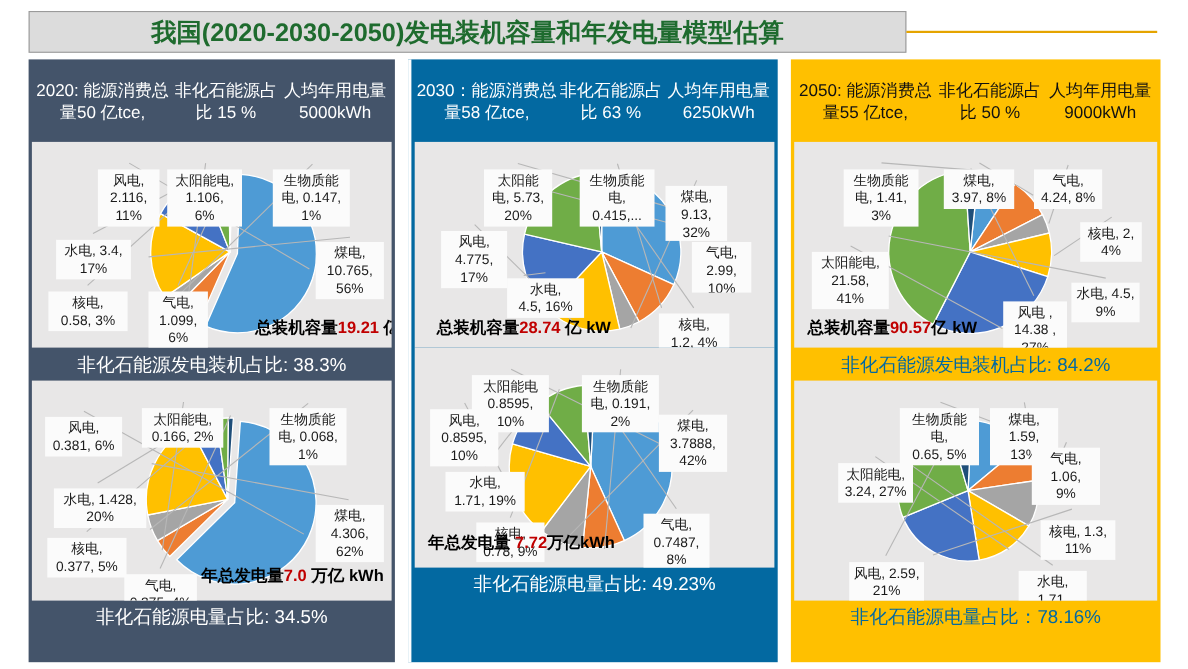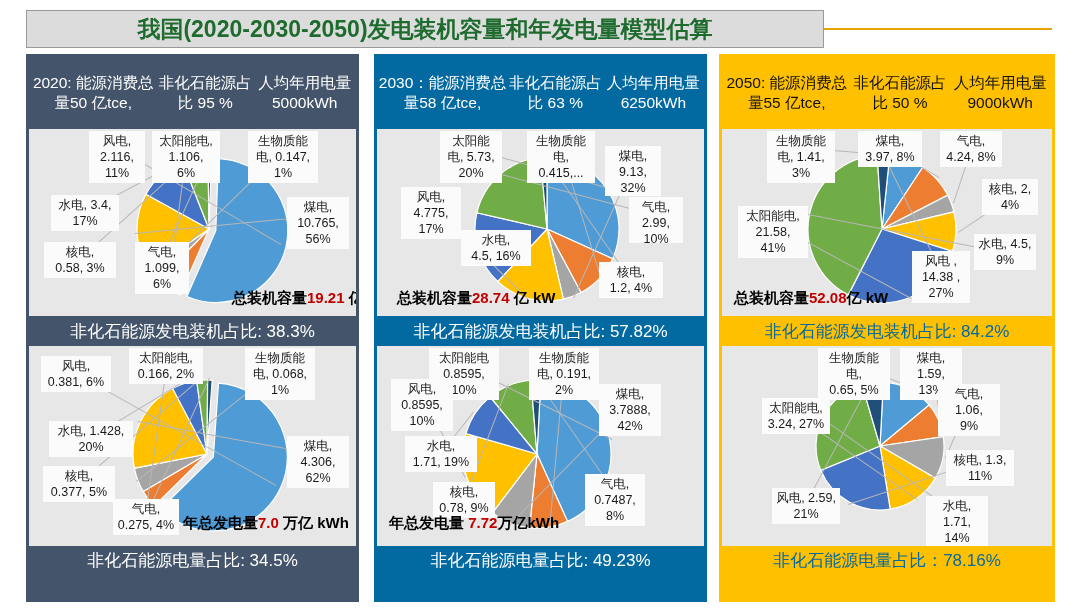--- a/index.html
+++ b/index.html
@@ -73,20 +73,21 @@
     position:absolute;
     background:#FBFBFB;
     color:#1a1a1a;
     font-size:12.5px;
     line-height:1.28;
     text-align:center;
     padding:2px 4px;
     box-sizing:border-box;
     white-space:pre-line;
     z-index:5;
+    margin-top:23px;
   }
   .lbl.clip{overflow:hidden;}
 
   
   .leader{position:absolute;background:#b7b7b7;height:1px;transform-origin:0 0;z-index:2;}
 
   
   .total{
     position:absolute;z-index:8;
     font-size:15px;font-weight:bold;color:#000000;
@@ -98,21 +99,21 @@
 <body>
 
 <div id="title-bar">
   <span class="t">我国(2020-2030-2050)发电装机容量和年发电量模型估算</span>
 </div>
 <div id="title-rule"></div>
 
 <div class="panel" id="panel-2020">
   <div class="panel-head">
     <div>2020: 能源消费总量50 亿tce,</div>
-    <div>非化石能源占比 95 %</div>
+    <div>非化石能源占比 15 %</div>
     <div>人均年用电量5000kWh</div>
   </div>
   <div class="chart-box chart-top" id="c0">
       <div style="position: absolute; inset: 0px;">
         <div class="leader" style="left: 252.146px; top: 116.462px; width: 190.391px; transform: rotate(-2.6103rad);"></div>
         <div class="leader" style="left: 138.616px; top: 161.346px; width: 142.537px; transform: rotate(-1.44146rad);"></div>
         <div class="leader" style="left: 123.535px; top: 147.83px; width: 182.652px; transform: rotate(-0.775195rad);"></div>
         <div class="leader" style="left: 106.1px; top: 103.846px; width: 183.769px; transform: rotate(-0.0972664rad);"></div>
         <div class="leader" style="left: 131.158px; top: 44.4081px; width: 84.9485px; transform: rotate(2.65675rad);"></div>
         <div class="leader" style="left: 165.733px; top: 27.3884px; width: 154.593px; transform: rotate(2.40709rad);"></div>
@@ -228,21 +229,20 @@
 17%</div>
       <div class="lbl" style="left: 84px; top: 101px; width: 70px;">水电,
 4.5, 16%</div>
       <div class="lbl clip" style="left: 252px; top: 68px; width: 54px; height: 46px;">气电,
 2.99,
 10%</div>
       <div class="lbl" style="left: 222px; top: 133px; width: 64px;">核电,
 1.2, 4%</div>
       <div class="total" style="left: 20px; top: 160px;"><span>总装机容量</span><span class="red">28.74</span><span> 亿 kW</span></div>
     </div>
-  <div class="band">非化石能源发电装机占比: 57.82%</div>
   <div class="chart-box chart-bottom" id="c4">
       <div style="position: absolute; inset: 0px;">
         <div class="leader" style="left: 234.68px; top: 93.897px; width: 165.137px; transform: rotate(-2.67764rad);"></div>
         <div class="leader" style="left: 172.294px; top: 182.999px; width: 163.661px; transform: rotate(-1.48082rad);"></div>
         <div class="leader" style="left: 132.173px; top: 178.722px; width: 172.221px; transform: rotate(-0.793178rad);"></div>
         <div class="leader" style="left: 87.8743px; top: 131.956px; width: 91.6082px; transform: rotate(-2.05784rad);"></div>
         <div class="leader" style="left: 96.534px; top: 66.1901px; width: 52.9767px; transform: rotate(2.23207rad);"></div>
         <div class="leader" style="left: 131.525px; top: 37.5358px; width: 124.685px; transform: rotate(1.93596rad);"></div>
         <div class="leader" style="left: 158.877px; top: 32.0083px; width: 138.761px; transform: rotate(0.964033rad);"></div>
       </div>
@@ -314,21 +314,21 @@
       <div class="lbl" style="left: 260px; top: 50px; width: 56px;">核电, 2,
 4%</div>
       <div class="lbl" style="left: 16px; top: 77px; width: 70px;">太阳能电,
 21.58,
 41%</div>
       <div class="lbl" style="left: 252px; top: 105px; width: 62px;">水电, 4.5,
 9%</div>
       <div class="lbl" style="left: 190px; top: 122px; width: 58px;">风电 ,
 14.38 ,
 27%</div>
-      <div class="total" style="left: 12px; top: 160px;"><span>总装机容量</span><span class="red">52.08</span><span>亿 kW</span></div>
+      <div class="total" style="left: 12px; top: 160px;"><span>总装机容量</span><span class="red">90.57</span><span>亿 kW</span></div>
     </div>
   <div class="band">非化石能源发电装机占比: 84.2%</div>
   <div class="chart-box chart-bottom" id="c5">
       <div style="position: absolute; inset: 0px;">
         <div class="leader" style="left: 187.526px; top: 40.9729px; width: 59.3551px; transform: rotate(-2.78045rad);"></div>
         <div class="leader" style="left: 218.231px; top: 73.015px; width: 53.8127px; transform: rotate(-1.74319rad);"></div>
         <div class="leader" style="left: 222.818px; top: 112.433px; width: 61.3959px; transform: rotate(-1.16596rad);"></div>
         <div class="leader" style="left: 195.395px; top: 154.384px; width: 147.842px; transform: rotate(-2.53415rad);"></div>
         <div class="leader" style="left: 125.757px; top: 157.588px; width: 132.917px; transform: rotate(-0.318234rad);"></div>
         <div class="leader" style="left: 98.5216px; top: 71.3937px; width: 167.21px; transform: rotate(0.615975rad);"></div>

